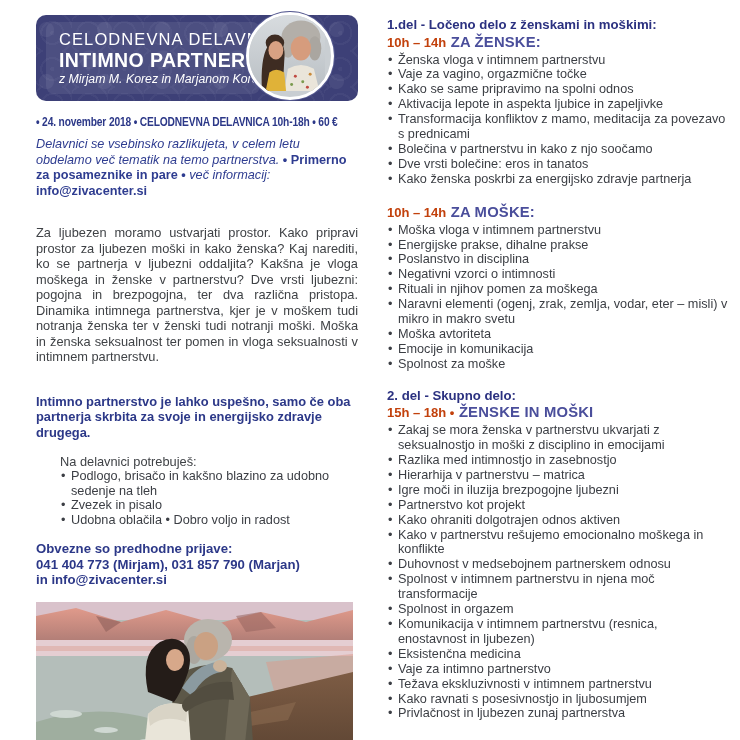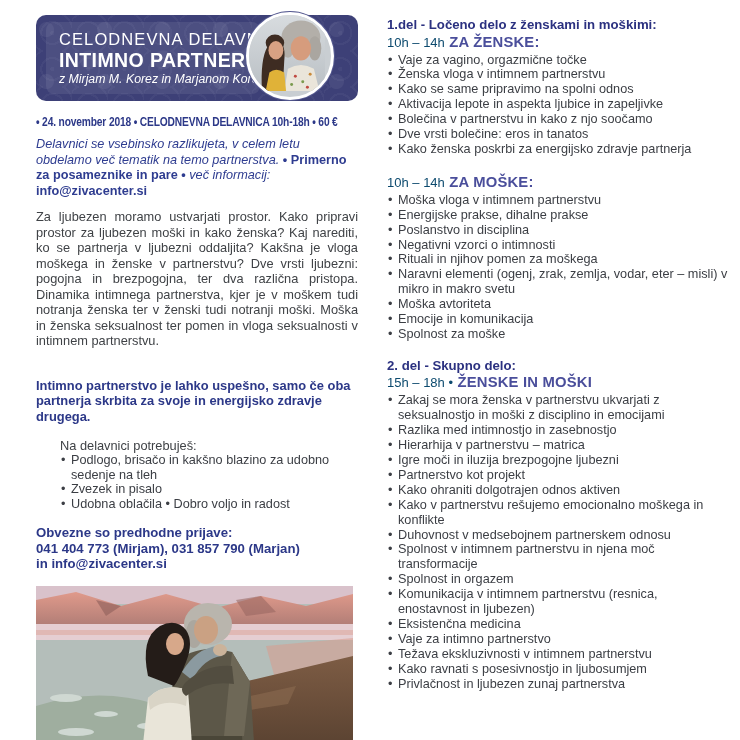--- a/index.html
+++ b/index.html
@@ -44,35 +44,35 @@
     letter-spacing:-.2px;
   }
   .intro{margin-top:7px;font-size:12.7px;line-height:15.6px;color:#2e3c90;}
   .intro .it{font-style:italic;}
   .intro .bd{font-weight:700;}
   .schedule{margin-top:12px;}
   .schedule div{
     color:#2c3888;font-weight:700;font-size:12.6px;line-height:15.3px;
     white-space:nowrap;transform:scaleX(.9);transform-origin:left center;letter-spacing:-.15px;
   }
-  .bodytext{margin-top:10px;font-size:12.8px;line-height:15.5px;text-align:justify;color:#3f4246;}
+  .bodytext{margin-top:26px;font-size:12.8px;line-height:15.5px;text-align:justify;color:#3f4246;}
   .highlight{margin-top:29px;color:#2c3888;font-weight:700;font-size:12.9px;line-height:15.6px;}
   .needs{margin-top:13px;margin-left:24px;}
   .needs-title{font-size:12.8px;line-height:15px;color:#3f4246;}
   .li{position:relative;padding-left:11px;font-size:12.7px;line-height:14.9px;color:#3b3e44;}
   .li::before{content:"•";position:absolute;left:1px;top:0;}
   .register{margin-top:13px;}
   .register div{color:#2c3888;font-weight:700;font-size:13.2px;line-height:15.6px;white-space:nowrap;}
   .photo{margin-top:14px;width:317px;height:186px;overflow:hidden;}
   .photo svg{display:block;}
 
   
   .sec-title{color:#2b3180;font-weight:700;font-size:13.2px;line-height:15.5px;}
   .sec-sub{line-height:17px;margin-bottom:2px;}
-  .sec-time{color:#0c4a6e;font-weight:400;font-size:13px;}
+  .sec-time{color:#c2410c;font-weight:700;font-size:13px;}
   .sec-group{color:#4a4e9b;font-weight:700;font-size:14.8px;letter-spacing:.2px;}
   .sec-gap{height:16px;}
   .bullets .li{margin:0;}
 </style>
 </head>
 <body>
 
 <div class="page">
 
   <div class="col-left">
@@ -196,24 +196,25 @@
   </div>
 
   <div class="col-right">
 
     <div class="sec-title">1.del - Ločeno delo z ženskami in moškimi:</div>
     <div class="sec-sub">
       <span class="sec-time">10h – 14h</span>
       <span class="sec-group">ZA ŽENSKE:</span>
     </div>
     <div class="bullets">
+        <div class="li">Ženska vloga v intimnem partnerstvu</div>
         <div class="li">Vaje za vagino, orgazmične točke</div>
-        <div class="li">Ženska vloga v intimnem partnerstvu</div>
         <div class="li">Kako se same pripravimo na spolni odnos</div>
         <div class="li">Aktivacija lepote in aspekta ljubice in zapeljivke</div>
+        <div class="li">Transformacija konfliktov z mamo, meditacija za povezavo s prednicami</div>
         <div class="li">Bolečina v partnerstvu in kako z njo soočamo</div>
         <div class="li">Dve vrsti bolečine: eros in tanatos</div>
         <div class="li">Kako ženska poskrbi za energijsko zdravje partnerja</div>
       </div>
 
     <div class="sec-gap"></div>
 
     <div class="sec-sub">
       <span class="sec-time">10h – 14h</span>
       <span class="sec-group">ZA MOŠKE:</span>

